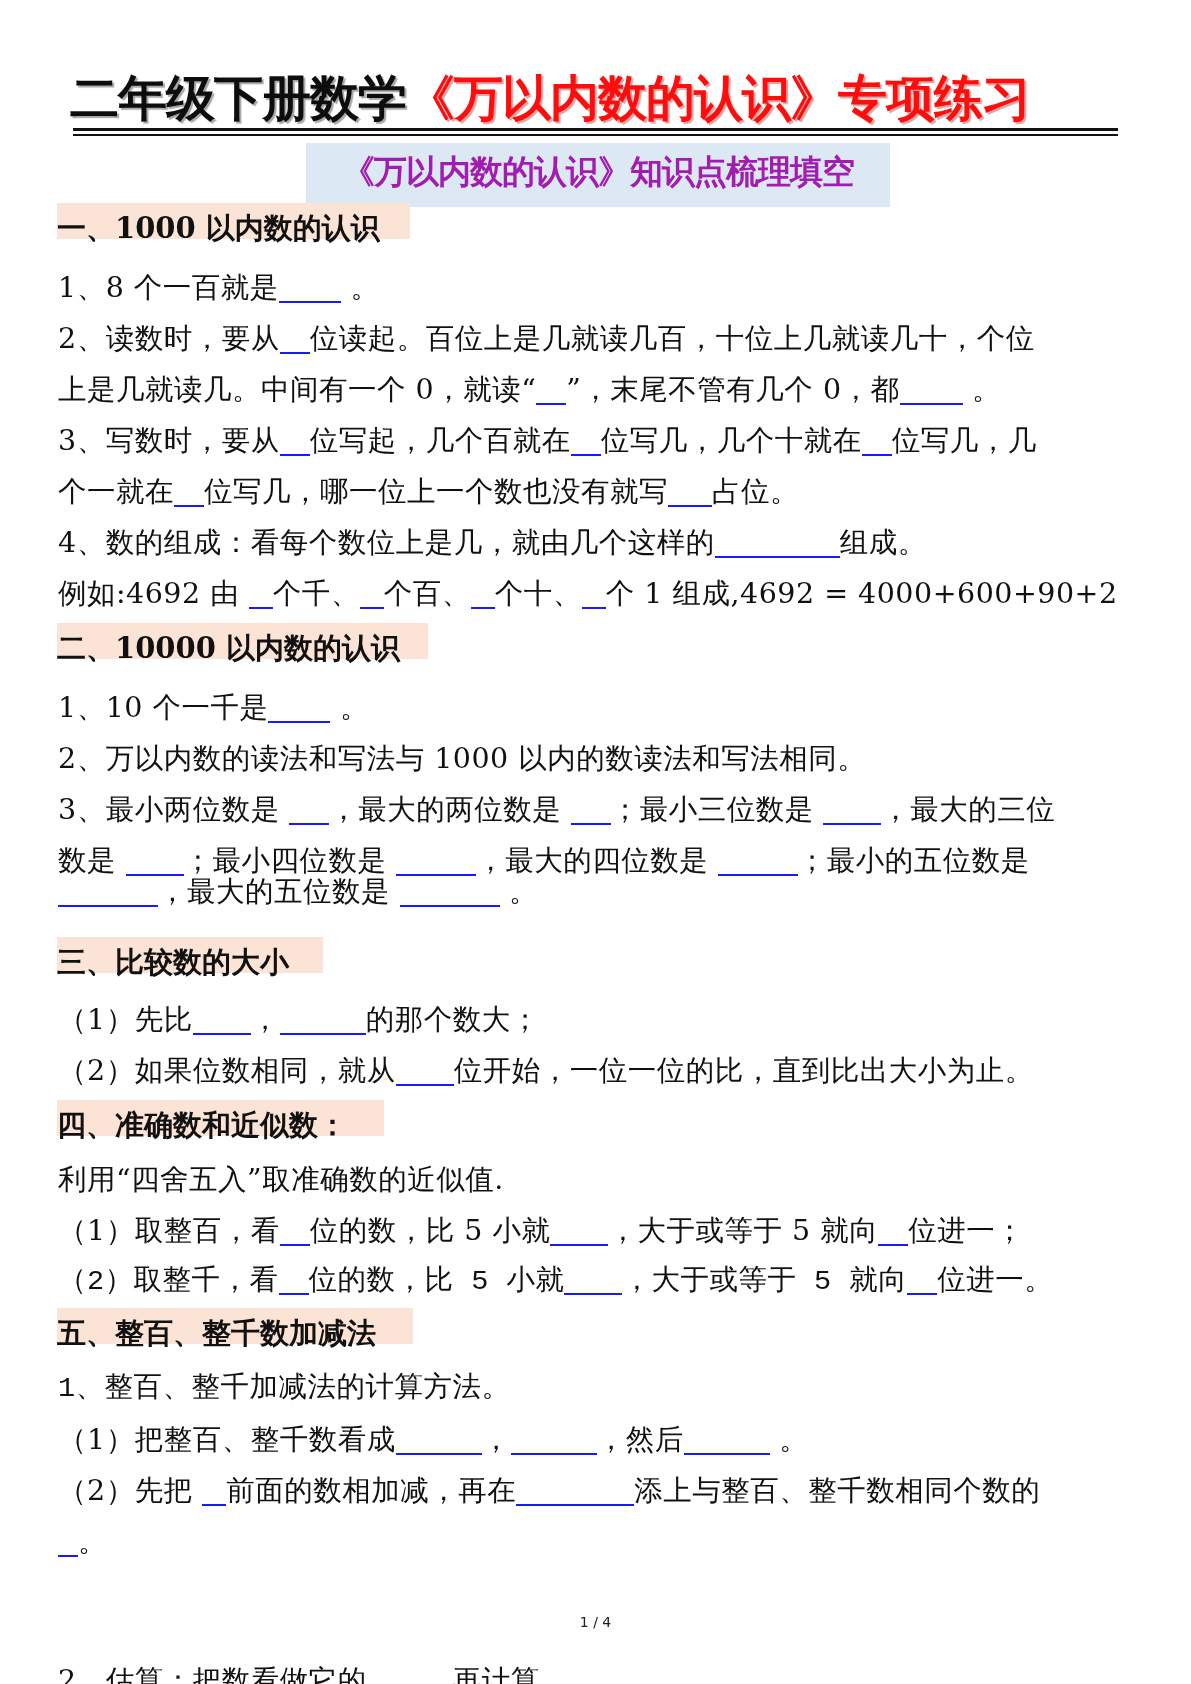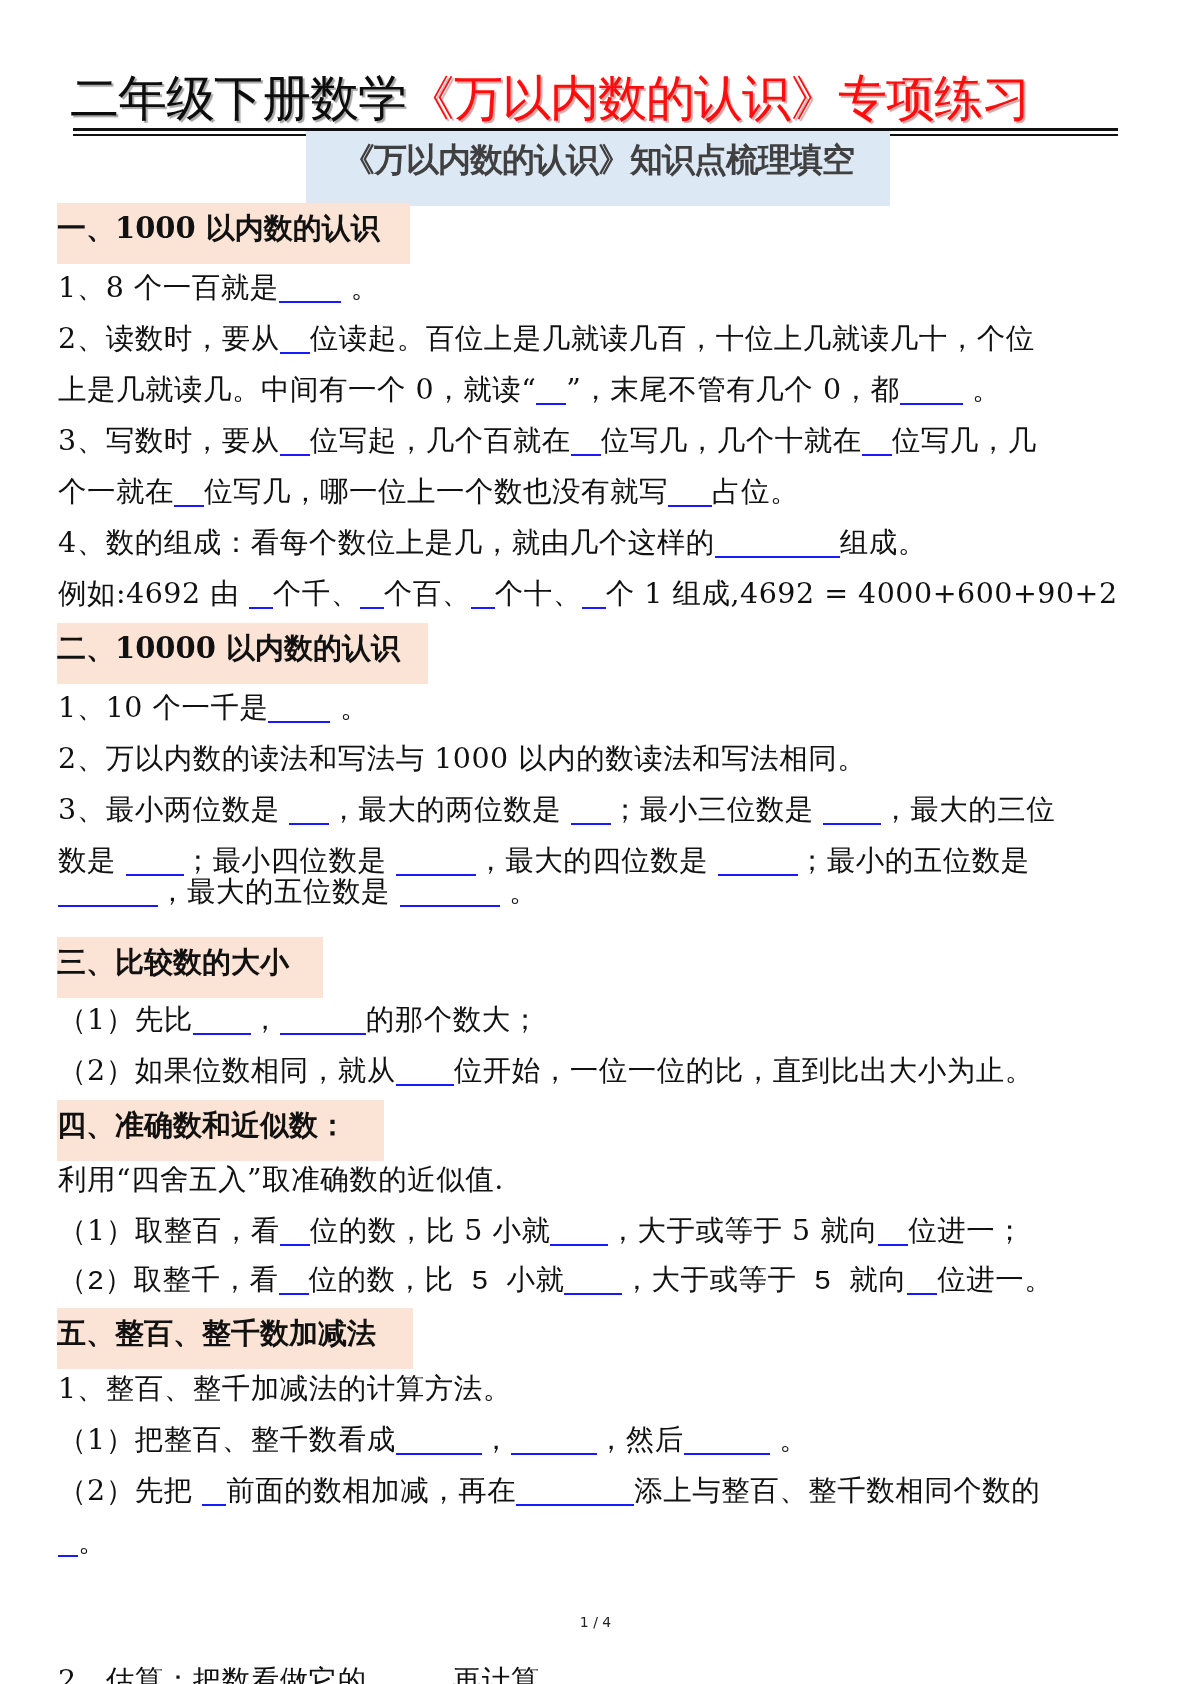--- a/index.html
+++ b/index.html
@@ -1,30 +1,30 @@
 <!DOCTYPE html>
 <html><head>
 <meta charset="utf-8">
 <style>
   html, body { margin: 0; padding: 0; background: #ffffff; }
   body { width: 1191px; height: 1684px; position: relative; overflow: hidden;
          font-family: "DejaVu Serif", "Liberation Serif", serif; color: #111; }
   .title { position: absolute; left: 70px; top: 66px; width: 1050px; height: 66px;
-           font-family: "DejaVu Sans", "Liberation Sans", sans-serif; font-weight: normal;
+           font-family: "DejaVu Sans", "Liberation Sans", sans-serif; font-weight: bold;
            font-size: 49px; line-height: 66px; white-space: nowrap; letter-spacing: -1px;
            text-shadow: 2px 2px 1px rgba(0,0,0,0.35); }
   .title .black { color: #0d0d0d; }
   .title .red { color: #ff0d0d; text-shadow: 2px 2px 1px rgba(120,0,0,0.35); }
   .rule-thick { position: absolute; left: 73px; top: 128px; width: 1045px; height: 3px; background: #111; }
   .rule-thin { position: absolute; left: 73px; top: 134px; width: 1045px; height: 2px; background: #111; }
-  .subtitle { position: absolute; left: 306px; top: 131px; width: 584px; height: 75px;
-              background: #dde8f5; color: #404040; text-align: center;
+  .subtitle { position: absolute; left: 306px; top: 143px; width: 584px; height: 64px;
+              background: #dde8f5; color: #a21caf; text-align: center;
               font-family: "DejaVu Sans", "Liberation Sans", sans-serif; font-weight: bold;
               font-size: 33px; line-height: 58px; white-space: nowrap; letter-spacing: -1px; }
-  .sec-head { position: absolute; left: 57px; height: 61px; background: #fbe3d6;
+  .sec-head { position: absolute; left: 57px; height: 36px; background: #fbe3d6;
               font-family: "DejaVu Serif", "Liberation Serif", serif; font-weight: bold;
               font-size: 29px; line-height: 50px; white-space: nowrap; padding-right: 4px; color: #111; }
   .line { position: absolute; left: 58px; height: 52px; font-size: 28.5px; line-height: 52px;
           white-space: nowrap; letter-spacing: 0.5px; }
   .blank { display: inline-block; height: 30px; border-bottom: 2px solid #1a1aff; vertical-align: -6px; }
   .pagenum { position: absolute; left: 0; width: 1191px; top: 1614px; text-align: center;
              font-family: "DejaVu Sans", "Liberation Sans", sans-serif; font-size: 14px; color: #222; }
 </style>
 </head>
 <body>
@@ -55,20 +55,20 @@
     <div class="line" style="top: 682px;"><span>1、10 个一千是</span><span class="blank" style="width: 62px;"></span><span> 。</span></div>
     <div class="line" style="top: 733px;"><span>2、万以内数的读法和写法与 1000 以内的数读法和写法相同。</span></div>
     <div class="line" style="top: 784px;"><span>3、最小两位数是 </span><span class="blank" style="width: 40px;"></span><span>，最大的两位数是 </span><span class="blank" style="width: 40px;"></span><span>；最小三位数是 </span><span class="blank" style="width: 58px;"></span><span>，最大的三位</span></div>
     <div class="line" style="top: 835px;"><span>数是 </span><span class="blank" style="width: 58px;"></span><span>；最小四位数是 </span><span class="blank" style="width: 80px;"></span><span>，最大的四位数是 </span><span class="blank" style="width: 80px;"></span><span>；最小的五位数是</span></div>
     <div class="line" style="top: 866px;"><span class="blank" style="width: 100px;"></span><span>，最大的五位数是 </span><span class="blank" style="width: 100px;"></span><span> 。</span></div>
     <div class="line" style="top: 994px;"><span>（1）先比</span><span class="blank" style="width: 58px;"></span><span>，</span><span class="blank" style="width: 86px;"></span><span>的那个数大；</span></div>
     <div class="line" style="top: 1045px;"><span>（2）如果位数相同，就从</span><span class="blank" style="width: 58px;"></span><span>位开始，一位一位的比，直到比出大小为止。</span></div>
     <div class="line" style="top: 1154px;"><span>利用“四舍五入”取准确数的近似值.</span></div>
     <div class="line" style="top: 1205px;"><span>（1）取整百，看</span><span class="blank" style="width: 30px;"></span><span>位的数，比 5 小就</span><span class="blank" style="width: 58px;"></span><span>，大于或等于 5 就向</span><span class="blank" style="width: 30px;"></span><span>位进一；</span></div>
     <div class="line" style="top: 1256px; font-family: Liberation Mono, monospace;"><span>（2）取整千，看</span><span class="blank" style="width: 30px;"></span><span>位的数，比 5 小就</span><span class="blank" style="width: 58px;"></span><span>，大于或等于 5 就向</span><span class="blank" style="width: 30px;"></span><span>位进一。</span></div>
-    <div class="line" style="top: 1363px;"><span>1、整百、整千加减法的计算方法。</span></div>
+    <div class="line" style="top: 1363px; font-family: Liberation Mono, monospace;"><span>1、整百、整千加减法的计算方法。</span></div>
     <div class="line" style="top: 1414px;"><span>（1）把整百、整千数看成</span><span class="blank" style="width: 86px;"></span><span>，</span><span class="blank" style="width: 86px;"></span><span>，然后</span><span class="blank" style="width: 86px;"></span><span> 。</span></div>
     <div class="line" style="top: 1465px;"><span>（2）先把 </span><span class="blank" style="width: 24px;"></span><span>前面的数相加减，再在</span><span class="blank" style="width: 118px;"></span><span>添上与整百、整千数相同个数的</span></div>
     <div class="line" style="top: 1516px;"><span class="blank" style="width: 20px;"></span><span>。</span></div>
     <div class="line" style="top: 1655px;"><span>2、估算：把数看做它的</span><span class="blank" style="width: 86px;"></span><span>再计算。</span></div>
   </div>
 
 <div class="pagenum">1 / 4</div>
 
 </body></html>

